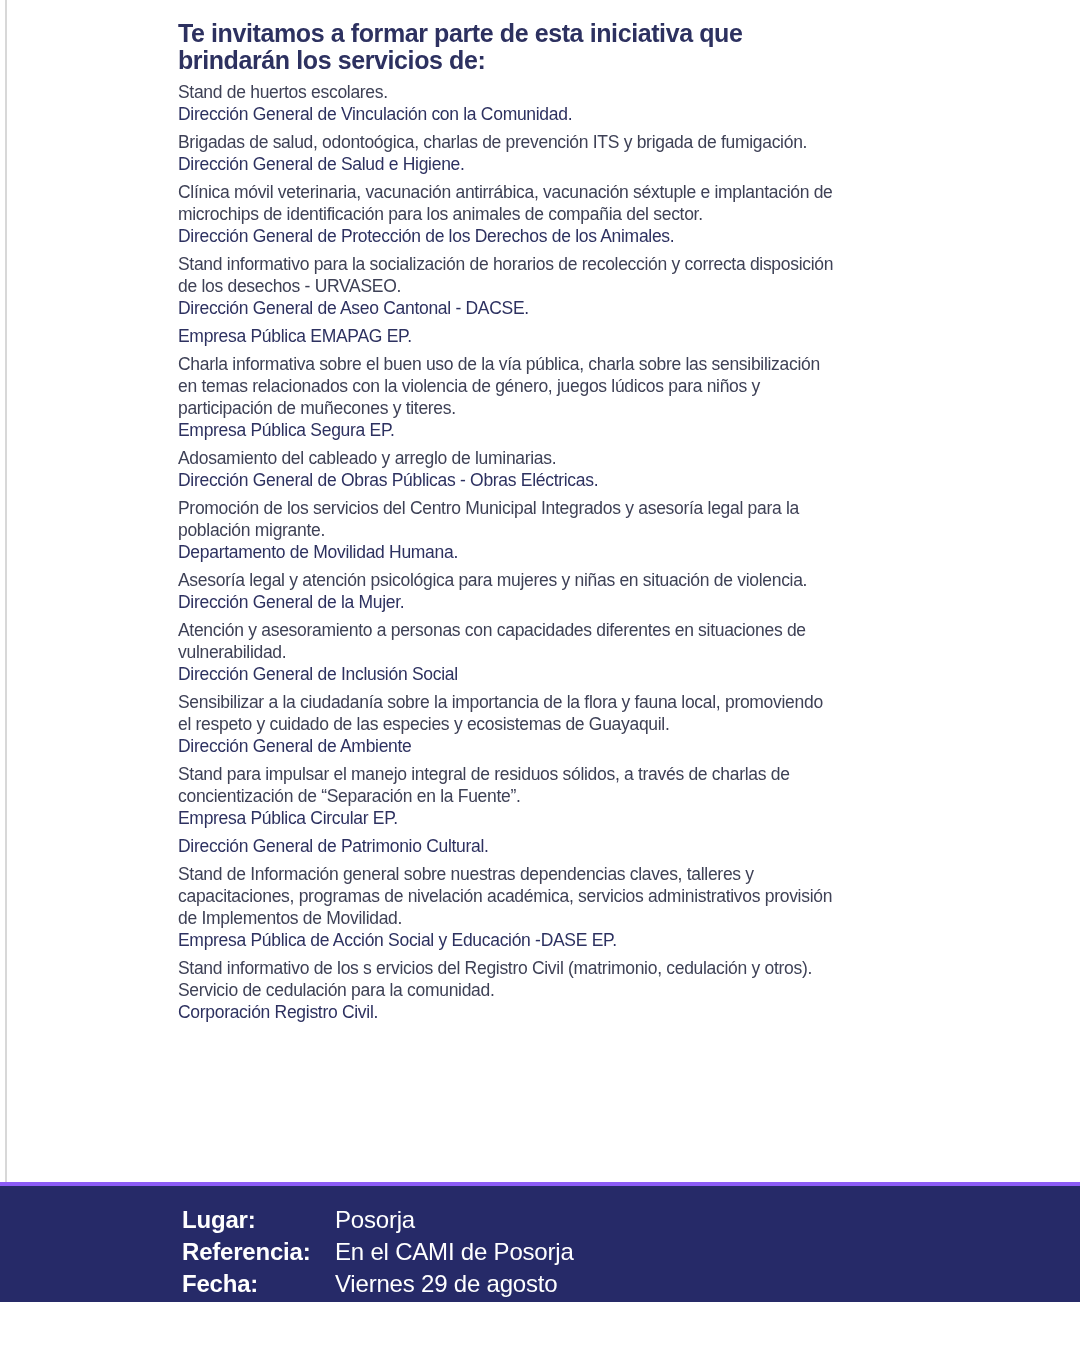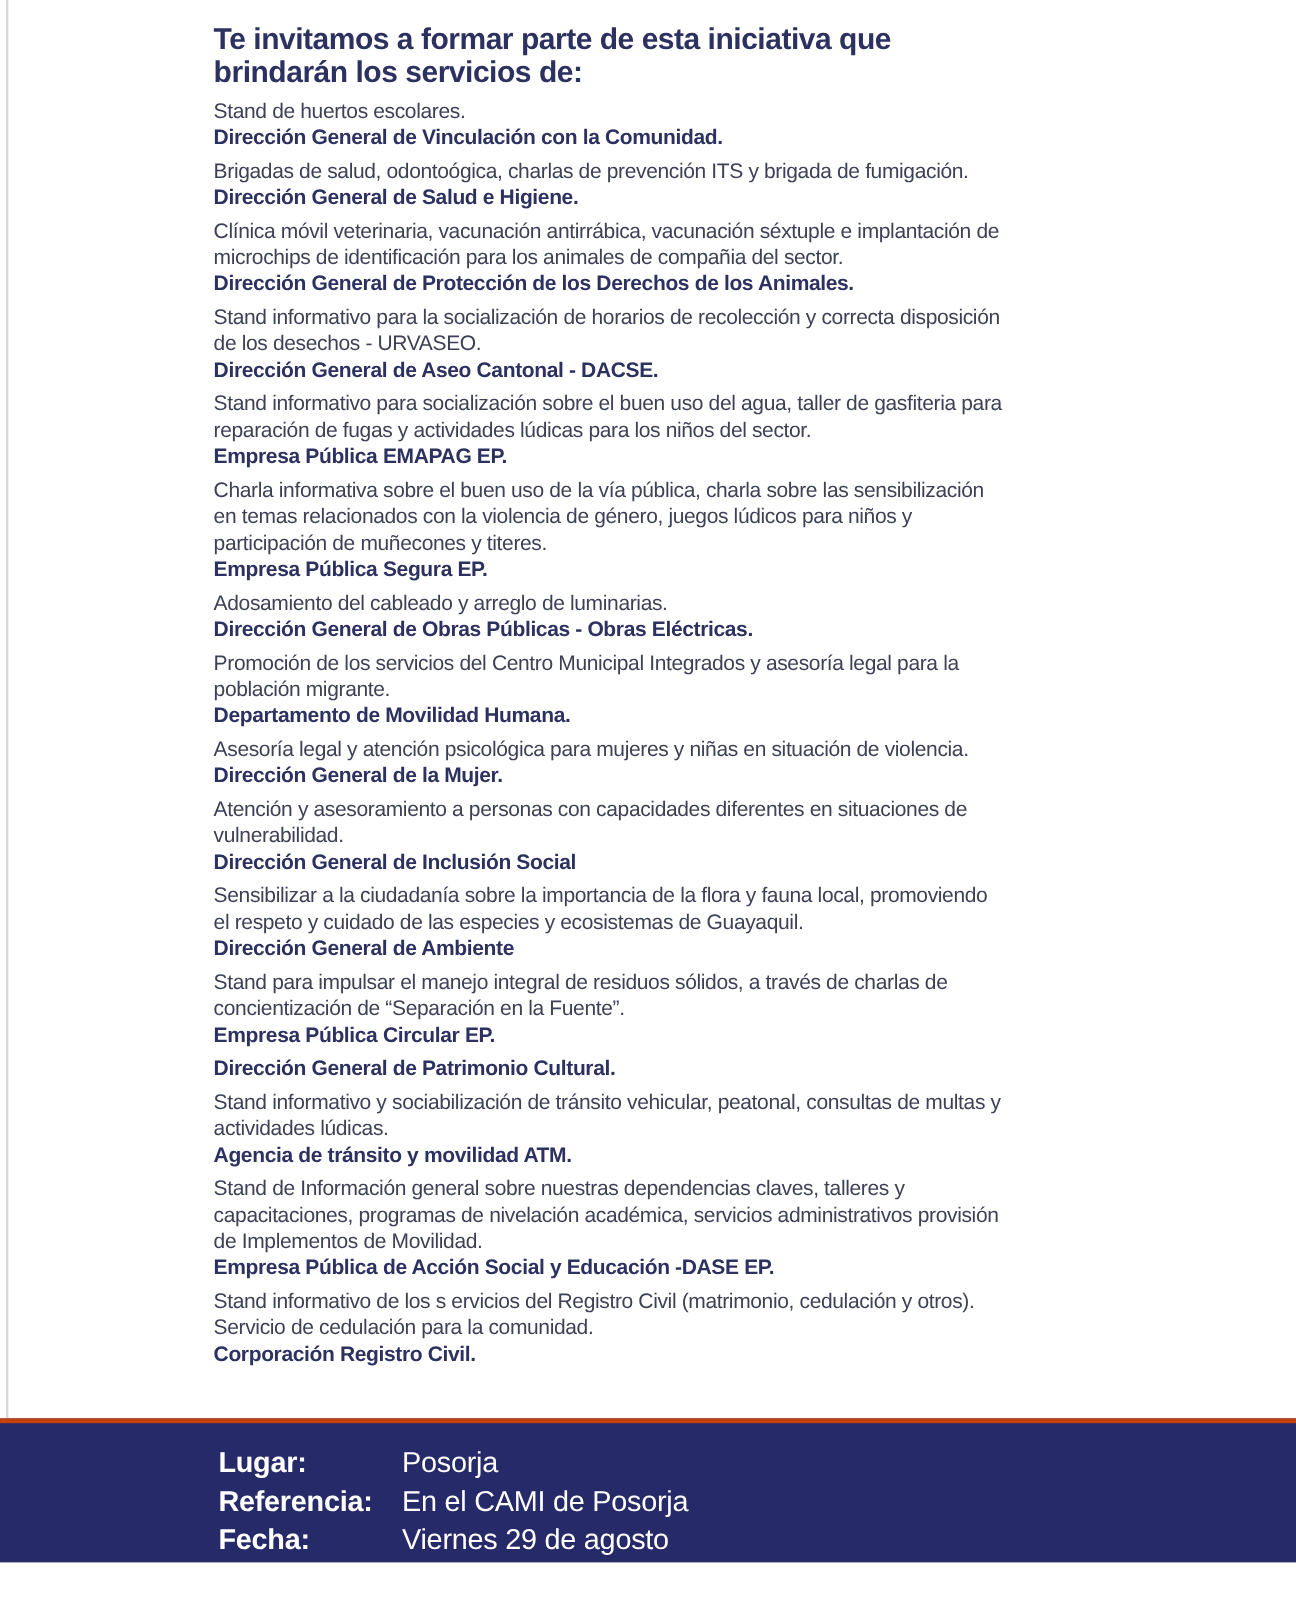--- a/index.html
+++ b/index.html
@@ -47,31 +47,31 @@
     font-size: 17.5px;
     line-height: 22px;
     letter-spacing: -0.3px;
     color: #3e4156;
   }
   .org {
     margin: 0;
     font-size: 17.5px;
     line-height: 22px;
     letter-spacing: -0.3px;
-    font-weight: bold;
+    font-weight: normal;
     color: #2d3160;
   }
   .footer {
     position: absolute;
     left: 0;
     top: 1182px;
     width: 1080px;
     height: 120px;
     background: #262a68;
-    border-top: 4px solid #c2410c;
+    border-top: 4px solid #8b5cf6;
     box-sizing: border-box;
   }
   .footer-rows {
     padding: 18px 0 0 182px;
   }
   .footer-row {
     display: flex;
     line-height: 32px;
   }
   .footer-label {
@@ -108,21 +108,20 @@
         </div>
         <div class="section">
           <p class="desc">Clínica móvil veterinaria, vacunación antirrábica, vacunación séxtuple e implantación de microchips de identificación para los animales de compañia del sector.</p>
           <p class="org">Dirección General de Protección de los Derechos de los Animales.</p>
         </div>
         <div class="section">
           <p class="desc">Stand informativo para la socialización de horarios de recolección y correcta disposición de los desechos - URVASEO.</p>
           <p class="org">Dirección General de Aseo Cantonal - DACSE.</p>
         </div>
         <div class="section">
-          <p class="desc">Stand informativo para socialización sobre el buen uso del agua, taller de gasfiteria para reparación de fugas y actividades lúdicas para los niños del sector.</p>
           <p class="org">Empresa Pública EMAPAG EP.</p>
         </div>
         <div class="section">
           <p class="desc">Charla informativa sobre el buen uso de la vía pública, charla sobre las sensibilización en temas relacionados con la violencia de género, juegos lúdicos para niños y participación de muñecones y titeres.</p>
           <p class="org">Empresa Pública Segura EP.</p>
         </div>
         <div class="section">
           <p class="desc">Adosamiento del cableado y arreglo de luminarias.</p>
           <p class="org">Dirección General de Obras Públicas - Obras Eléctricas.</p>
         </div>
@@ -141,24 +140,20 @@
         <div class="section">
           <p class="desc">Sensibilizar a la ciudadanía sobre la importancia de la flora y fauna local, promoviendo el respeto y cuidado de las especies y ecosistemas de Guayaquil.</p>
           <p class="org">Dirección General de Ambiente</p>
         </div>
         <div class="section">
           <p class="desc">Stand para impulsar el manejo integral de residuos sólidos, a través de charlas de concientización de “Separación en la Fuente”.</p>
           <p class="org">Empresa Pública Circular EP.</p>
         </div>
         <div class="section">
           <p class="org">Dirección General de Patrimonio Cultural.</p>
-        </div>
-        <div class="section">
-          <p class="desc">Stand informativo y sociabilización de tránsito vehicular, peatonal, consultas de multas y actividades lúdicas.</p>
-          <p class="org">Agencia de tránsito y movilidad ATM.</p>
         </div>
         <div class="section">
           <p class="desc">Stand de Información general sobre nuestras dependencias claves, talleres y capacitaciones, programas de nivelación académica, servicios administrativos provisión de Implementos de Movilidad.</p>
           <p class="org">Empresa Pública de Acción Social y Educación -DASE EP.</p>
         </div>
         <div class="section">
           <p class="desc">Stand informativo de los s ervicios del Registro Civil (matrimonio, cedulación y otros).</p>
           <p class="desc">Servicio de cedulación para la comunidad.</p>
           <p class="org">Corporación Registro Civil.</p>
         </div>

